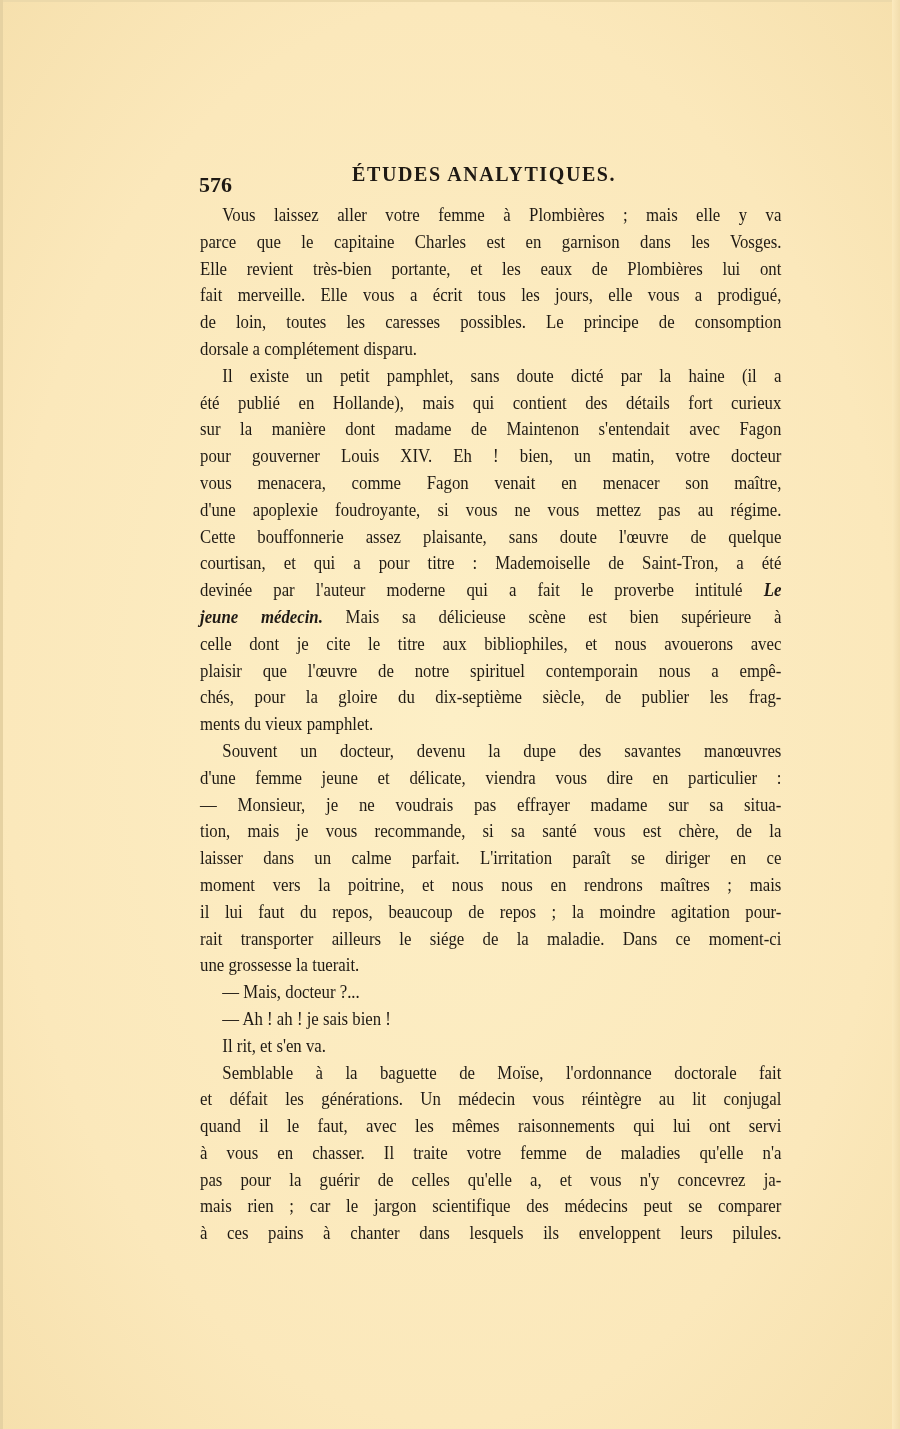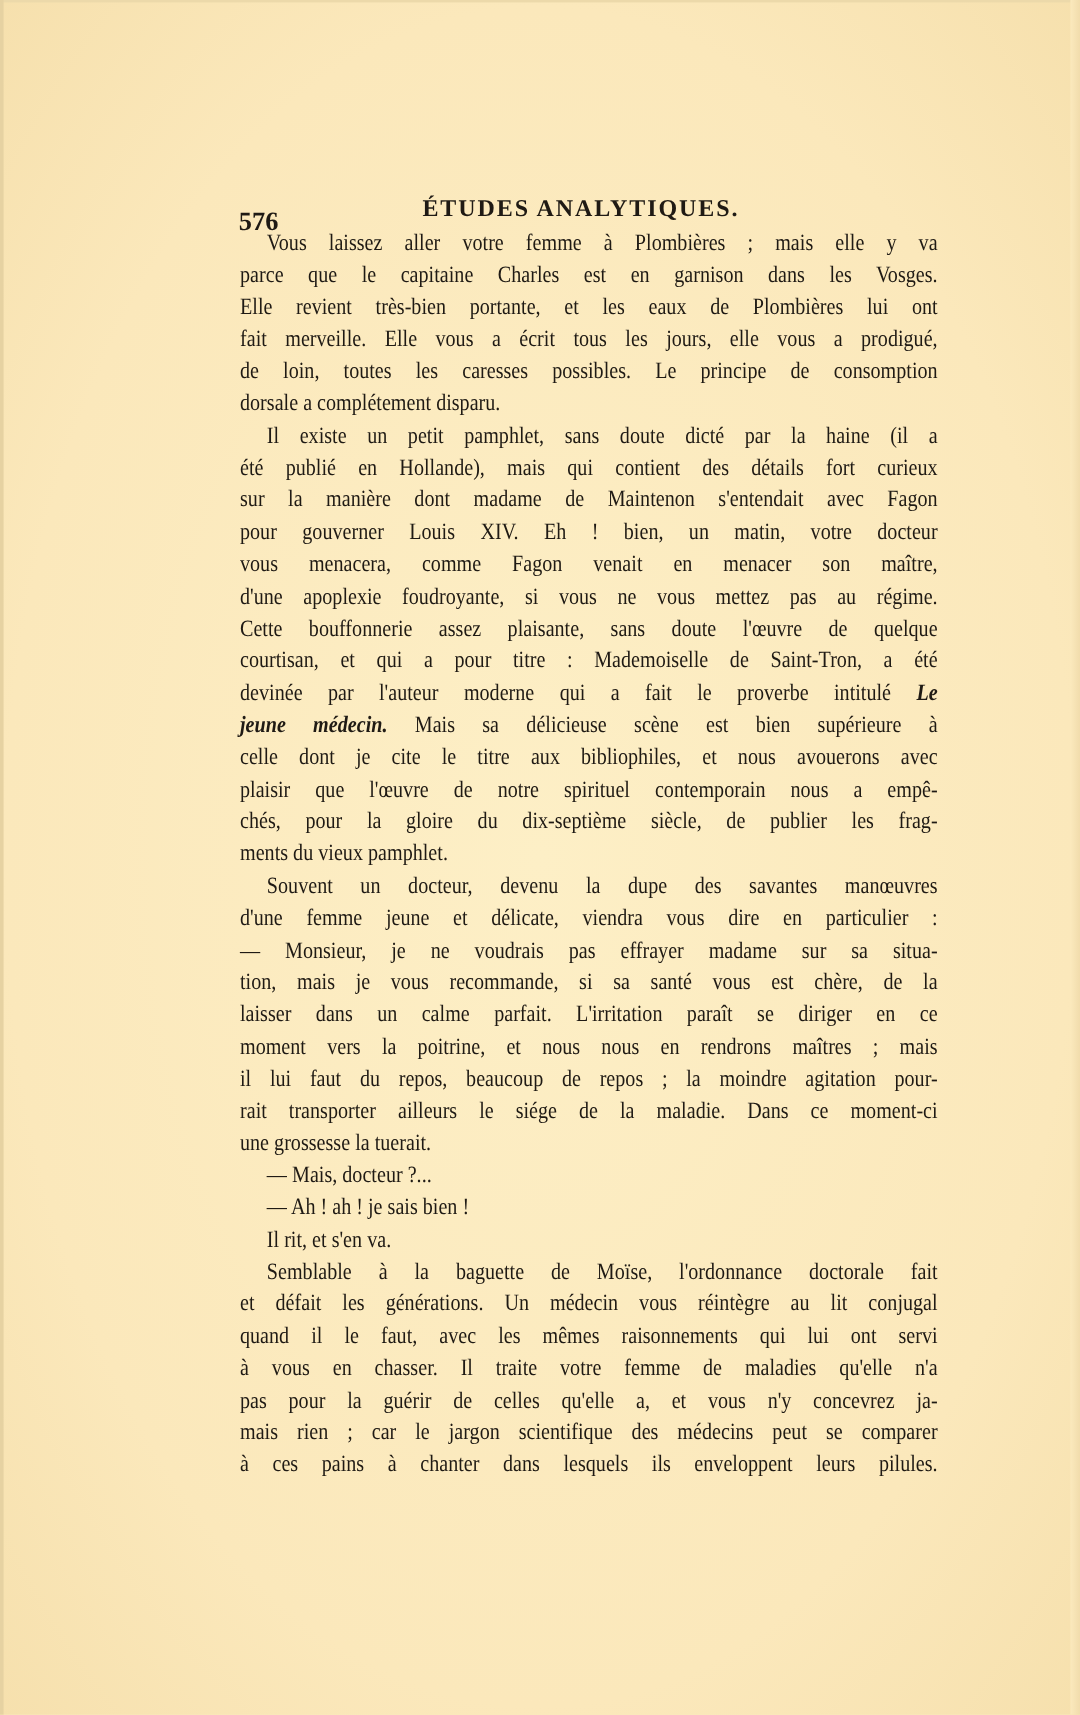--- a/index.html
+++ b/index.html
@@ -19,21 +19,21 @@
   .edge-right { position: absolute; right: 0; top: 0; width: 8px; height: 1429px; background: linear-gradient(to right, #fbe9bd, #f1dcac); }
   .folio {
     position: absolute; left: 199px; top: 158px;
     font-size: 22px; letter-spacing: 0px; font-weight: bold; margin-top: 14px;
   }
   .running-head {
     position: absolute; left: 352px; top: 163px;
     font-size: 20px; letter-spacing: 1.6px; font-weight: bold;
   }
   .text {
-    position: absolute; left: 200px; top: 190px; width: 582px;
+    position: absolute; left: 200px; top: 202px; width: 582px;
   }
   .line {
     height: 26.8px; line-height: 26.8px;
     font-size: 19.5px;
     white-space: nowrap;
     text-align: justify; text-align-last: justify;
     transform: scaleX(0.86); transform-origin: left center;
     width: 676px;
   }
   .line.last { text-align-last: left; }

